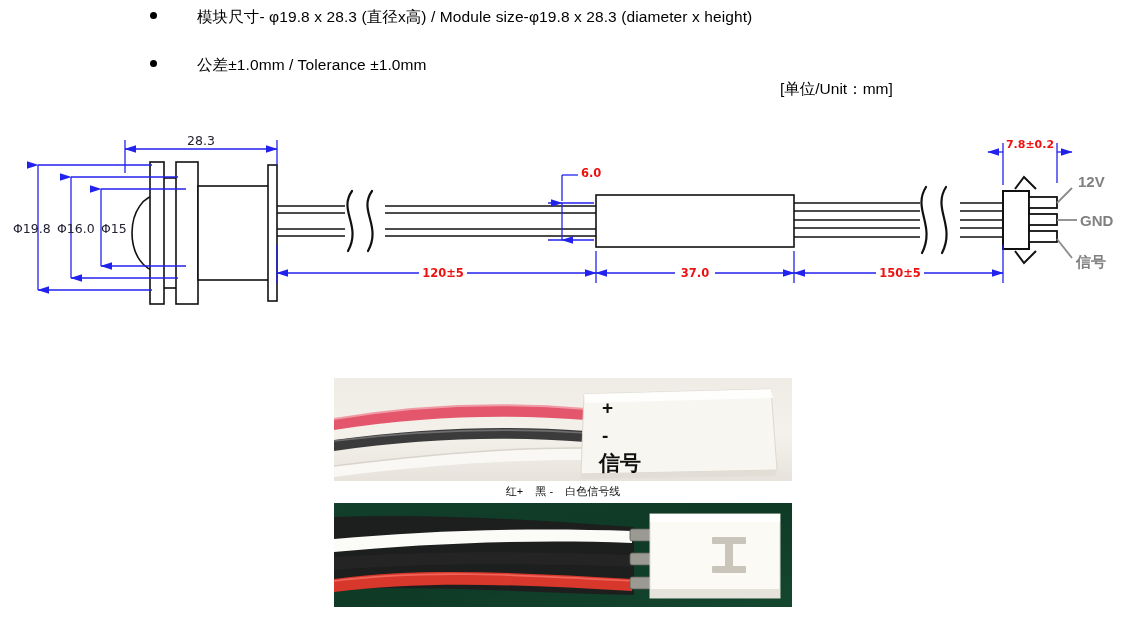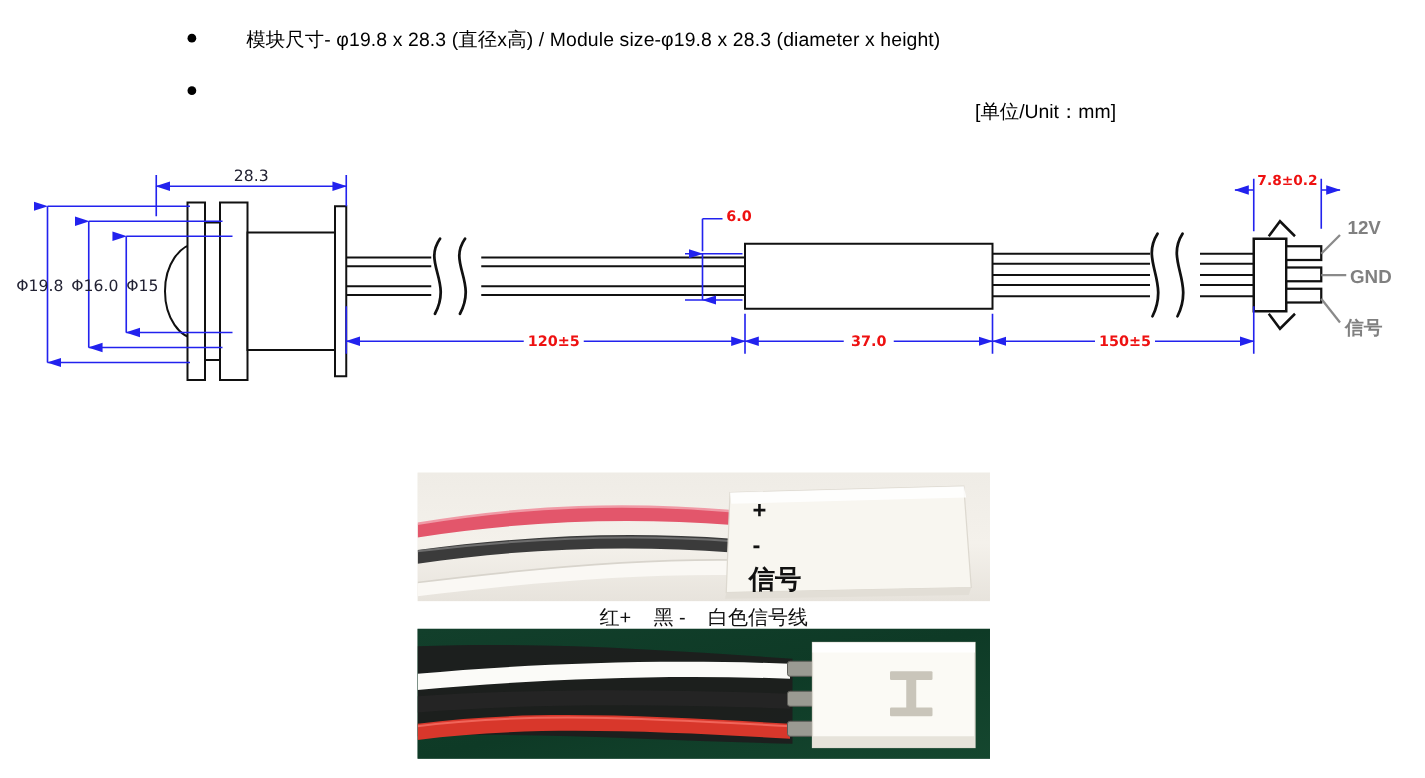--- a/index.html
+++ b/index.html
@@ -11,21 +11,21 @@
     width: 1140px; height: 622px;
     position: relative;
     font-family: "Liberation Sans", "DejaVu Sans", sans-serif;
     color: #000;
     overflow: hidden;
   }
 
   
   #spec-list {
     position: absolute;
-    left: 150px; top: 24px;
+    left: 150px; top: 8px;
     width: 820px;
   }
   .spec-row {
     display: flex;
     align-items: baseline;
     margin-bottom: 30px;
   }
   .spec-bullet {
     width: 7px; height: 7px;
     border-radius: 50%;
@@ -62,21 +62,21 @@
     left: 334px; top: 378px;
     width: 458px; height: 103px;
     background: #f2efea;
     overflow: hidden;
   }
   #photo-caption {
     position: absolute;
     left: 334px; top: 484px;
     width: 458px;
     text-align: center;
-    font-size: 16px;
+    font-size: 11px;
     color: #111;
     white-space: pre;
   }
   #photo-bottom {
     position: absolute;
     left: 334px; top: 503px;
     width: 458px; height: 104px;
     background: #0d3a26;
     overflow: hidden;
   }
@@ -85,20 +85,21 @@
 </head>
 <body>
 
 <div id="spec-list">
   <div class="spec-row">
     <span class="spec-bullet"></span>
     <span class="spec-text">模块尺寸- φ19.8 x 28.3 (直径x高) / Module size-φ19.8 x 28.3 (diameter x height)</span>
   </div>
   <div class="spec-row">
     <span class="spec-bullet"></span>
+    <span class="spec-text">公差±1.0mm / Tolerance ±1.0mm</span>
   </div>
 </div>
 <div id="unit-note">[单位/Unit：mm]</div>
 
 <div id="drawing">
 <svg width="1140" height="190" viewBox="0 0 1140 190" xmlns="http://www.w3.org/2000/svg">
   <defs>
     <marker id="arrR" markerWidth="9" markerHeight="7" refX="8.5" refY="3.5" orient="auto">
       <polygon points="0,0.6 9,3.5 0,6.4" fill="#2222ee"></polygon>
     </marker>

